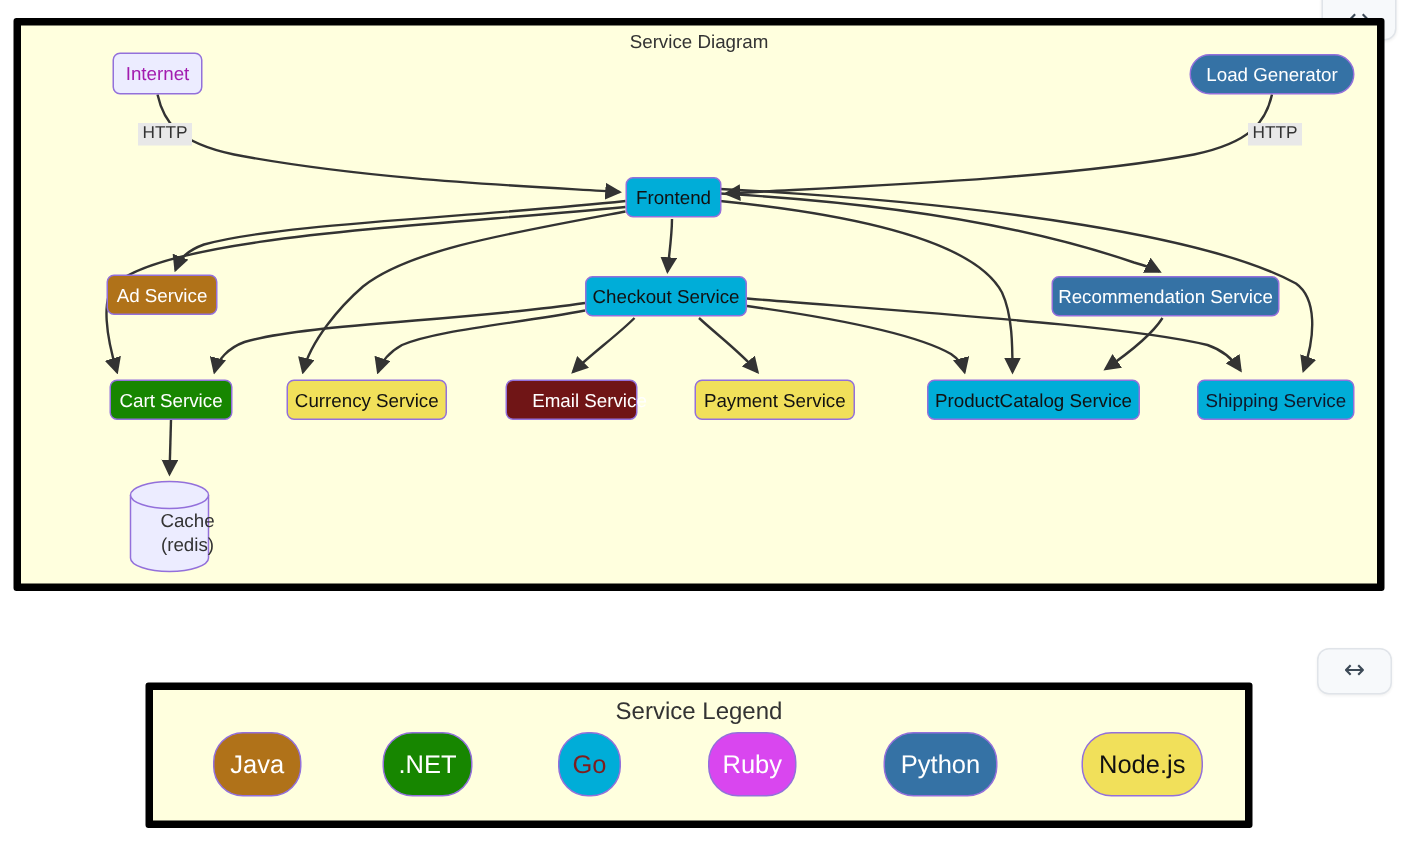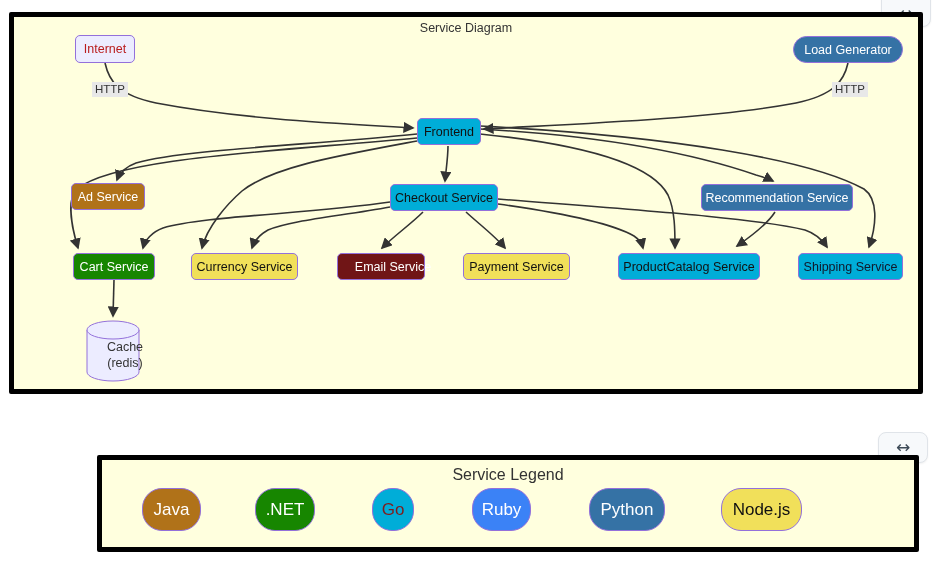--- a/index.html
+++ b/index.html
@@ -5,21 +5,21 @@
   html,body{margin:0;padding:0;background:#ffffff;}
   .page{
     position:relative;width:936px;height:570px;background:#ffffff;overflow:hidden;
     font-family:"Liberation Sans", sans-serif;
   }
   .panel{
     position:absolute;background:#ffffde;border:5px solid #000000;
     border-radius:2px;box-sizing:border-box;
   }
   .diagram-panel{left:9px;top:12px;width:914px;height:382px;}
-  .legend-panel{left:97px;top:455px;width:822px;height:97px;padding-left:44px;}
+  .legend-panel{left:97px;top:455px;width:738px;height:97px;padding-left:44px;}
   .panel-title{
     position:absolute;top:4px;left:0;right:0;text-align:center;
     font-size:12.5px;color:#333333;
   }
   .legend-title{
     position:absolute;top:6px;left:0;right:0;text-align:center;
     font-size:16px;color:#333333;
   }
   .edge-layer{position:absolute;left:0;top:0;pointer-events:none;}
   .node{
@@ -82,21 +82,21 @@
           <path d="M 376,190 C 328,199 278,203 254,213 C 245,218 240,225 238,231" fill="none" stroke="#333333" stroke-width="1.6" marker-end="url(#arrowhead)"></path>
           <path d="M 409,195 C 397,207 380,219 368,231" fill="none" stroke="#333333" stroke-width="1.6" marker-end="url(#arrowhead)"></path>
           <path d="M 452,195 C 465,207 481,219 491,231" fill="none" stroke="#333333" stroke-width="1.6" marker-end="url(#arrowhead)"></path>
           <path d="M 484,187 C 556,197 599,207 620,219 C 626,223 628,227 629,231" fill="none" stroke="#333333" stroke-width="1.6" marker-end="url(#arrowhead)"></path>
           <path d="M 484,182 C 622,193 742,201 791,213 C 803,217 809,224 813,230" fill="none" stroke="#333333" stroke-width="1.6" marker-end="url(#arrowhead)"></path>
           <path d="M 761,195 C 754,206 739,218 723,229" fill="none" stroke="#333333" stroke-width="1.6" marker-end="url(#arrowhead)"></path>
           <path d="M 100,263 L 99,299" fill="none" stroke="#333333" stroke-width="1.6" marker-end="url(#arrowhead)"></path>
         </g>
     </svg>
     <div id="node-layer">
-        <div class="node rect" style="left: 61px; top: 18px; width: 60px; height: 28px; background: rgb(236, 236, 255); color: #b91c1c; border-color: rgb(147, 112, 219);">Internet</div>
+        <div class="node rect" style="left: 61px; top: 18px; width: 60px; height: 28px; background: rgb(236, 236, 255); color: #a21caf; border-color: rgb(147, 112, 219);">Internet</div>
         <div class="node stadium" style="left: 779px; top: 19px; width: 110px; height: 27px; background: rgb(53, 114, 165); color: rgb(255, 255, 255); border-color: rgb(147, 112, 219);">Load Generator</div>
         <div class="node rect" style="left: 403px; top: 101px; width: 64px; height: 27px; background: rgb(0, 173, 216); color: rgb(17, 17, 17); border-color: rgb(147, 112, 219);">Frontend</div>
         <div class="node rect" style="left: 57px; top: 166px; width: 74px; height: 27px; background: rgb(176, 114, 25); color: rgb(255, 255, 255); border-color: rgb(147, 112, 219);">Ad Service</div>
         <div class="node rect" style="left: 376px; top: 167px; width: 108px; height: 27px; background: rgb(0, 173, 216); color: rgb(17, 17, 17); border-color: rgb(147, 112, 219);">Checkout Service</div>
         <div class="node rect" style="left: 687px; top: 167px; width: 152px; height: 27px; background: rgb(53, 114, 165); color: rgb(255, 255, 255); border-color: rgb(147, 112, 219);">Recommendation Service</div>
         <div class="node rect" style="left: 59px; top: 236px; width: 82px; height: 27px; background: rgb(23, 134, 0); color: rgb(255, 255, 255); border-color: rgb(147, 112, 219);">Cart Service</div>
         <div class="node rect" style="left: 177px; top: 236px; width: 107px; height: 27px; background: rgb(241, 224, 90); color: rgb(17, 17, 17); border-color: rgb(147, 112, 219);">Currency Service</div>
         <div class="node rect" style="left: 323px; top: 236px; width: 88px; height: 27px; background: rgb(112, 21, 22); color: rgb(255, 255, 255); border-color: rgb(147, 112, 219); padding-left: 24px;">Email Service</div>
         <div class="node rect" style="left: 449px; top: 236px; width: 107px; height: 27px; background: rgb(241, 224, 90); color: rgb(17, 17, 17); border-color: rgb(147, 112, 219);">Payment Service</div>
         <div class="node rect" style="left: 604px; top: 236px; width: 142px; height: 27px; background: rgb(0, 173, 216); color: rgb(17, 17, 17); border-color: rgb(147, 112, 219);">ProductCatalog Service</div>
@@ -119,19 +119,19 @@
   <button class="expand-btn btn-legend">
     <span>↔</span>
   </button>
 
   <section class="panel legend-panel">
     <div class="legend-title">Service Legend</div>
     <div id="legend-layer">
         <div class="legend-item" style="left: 40px; top: 28px; width: 59px; height: 43px; background: rgb(176, 114, 25); color: rgb(255, 255, 255);">Java</div>
         <div class="legend-item" style="left: 153px; top: 28px; width: 60px; height: 43px; background: rgb(23, 134, 0); color: rgb(255, 255, 255);">.NET</div>
         <div class="legend-item" style="left: 270px; top: 28px; width: 42px; height: 43px; background: rgb(0, 173, 216); color: #7f1d1d;">Go</div>
-        <div class="legend-item" style="left: 370px; top: 28px; width: 59px; height: 43px; background: #3b82f6; color: rgb(255, 255, 255);">Ruby</div>
+        <div class="legend-item" style="left: 370px; top: 28px; width: 59px; height: 43px; background: #d946ef; color: rgb(255, 255, 255);">Ruby</div>
         <div class="legend-item" style="left: 487px; top: 28px; width: 76px; height: 43px; background: rgb(53, 114, 165); color: rgb(255, 255, 255);">Python</div>
         <div class="legend-item" style="left: 619px; top: 28px; width: 81px; height: 43px; background: rgb(241, 224, 90); color: rgb(17, 17, 17);">Node.js</div>
       </div>
   </section>
 
 </div>
 
 </body></html>

